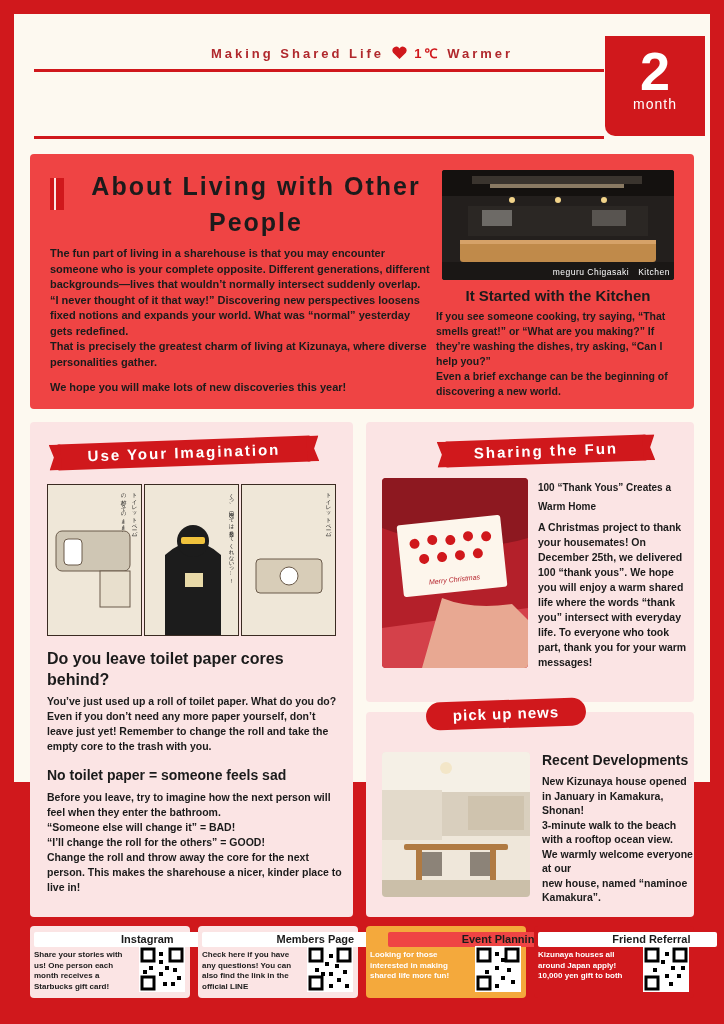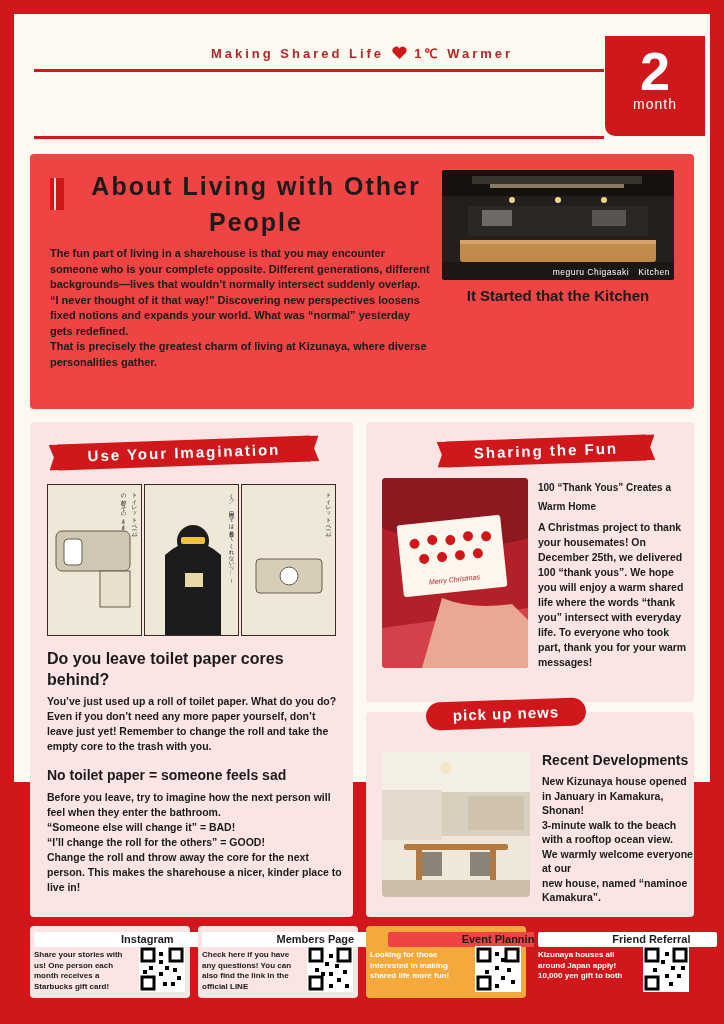--- a/index.html
+++ b/index.html
@@ -184,41 +184,44 @@
     </div>
   </div>
 
   <div class="sec1">
     <div class="bar"></div>
     <h1>About Living with Other People</h1>
     <div class="body">
       <p style="white-space:pre-line">The fun part of living in a sharehouse is that you may encounter someone who is your complete opposite. Different generations, different backgrounds—lives that wouldn’t normally intersect suddenly overlap.
 “I never thought of it that way!” Discovering new perspectives loosens fixed notions and expands your world. What was “normal” yesterday gets redefined.
 That is precisely the greatest charm of living at Kizunaya, where diverse personalities gather.</p>
+      <p>We hope you will make lots of new discoveries this year!</p>
     </div>
 
     <div class="photo1">
       <svg width="232" height="110" viewBox="0 0 232 110">
         <rect width="232" height="110" fill="#231f1d"></rect>
         <rect x="0" y="0" width="232" height="26" fill="#14110f"></rect>
         <rect x="30" y="6" width="170" height="8" fill="#3a342e"></rect>
         <rect x="48" y="14" width="134" height="4" fill="#8a7a63"></rect>
         <rect x="26" y="36" width="180" height="30" fill="#2b2724"></rect>
         <rect x="40" y="40" width="30" height="16" fill="#6d6a66"></rect>
         <rect x="150" y="40" width="34" height="16" fill="#585450"></rect>
         <rect x="18" y="70" width="196" height="22" rx="3" fill="#c08a4a"></rect>
         <rect x="18" y="70" width="196" height="4" fill="#d6a268"></rect>
         <rect x="0" y="92" width="232" height="18" fill="#1a1715"></rect>
         <circle cx="70" cy="30" r="3" fill="#f2d48a"></circle>
         <circle cx="116" cy="30" r="3" fill="#f2d48a"></circle>
         <circle cx="162" cy="30" r="3" fill="#f2d48a"></circle>
       </svg>
     </div>
     <div class="cap">meguru Chigasaki　Kitchen</div>
-    <h2>It Started that the Kitchen</h2>
+    <h2>It Started with the Kitchen</h2>
+    <div class="body2" style="white-space:pre-line">If you see someone cooking, try saying, “That smells great!” or “What are you making?” If they’re washing the dishes, try asking, “Can I help you?”
+Even a brief exchange can be the beginning of discovering a new world.</div>
   </div>
 
   <div class="sec2">
     <div class="ribbon" style="left:28px;top:18px;width:252px;">Use Your Imagination</div>
 
     <div class="manga">
       <div class="panel">
         <svg width="96" height="150" viewBox="0 0 96 150">
           <rect width="96" height="150" fill="#efe7d8"></rect>
           <rect x="8" y="46" width="74" height="40" rx="6" fill="#cfc6b4" stroke="#6a5a4a"></rect>

